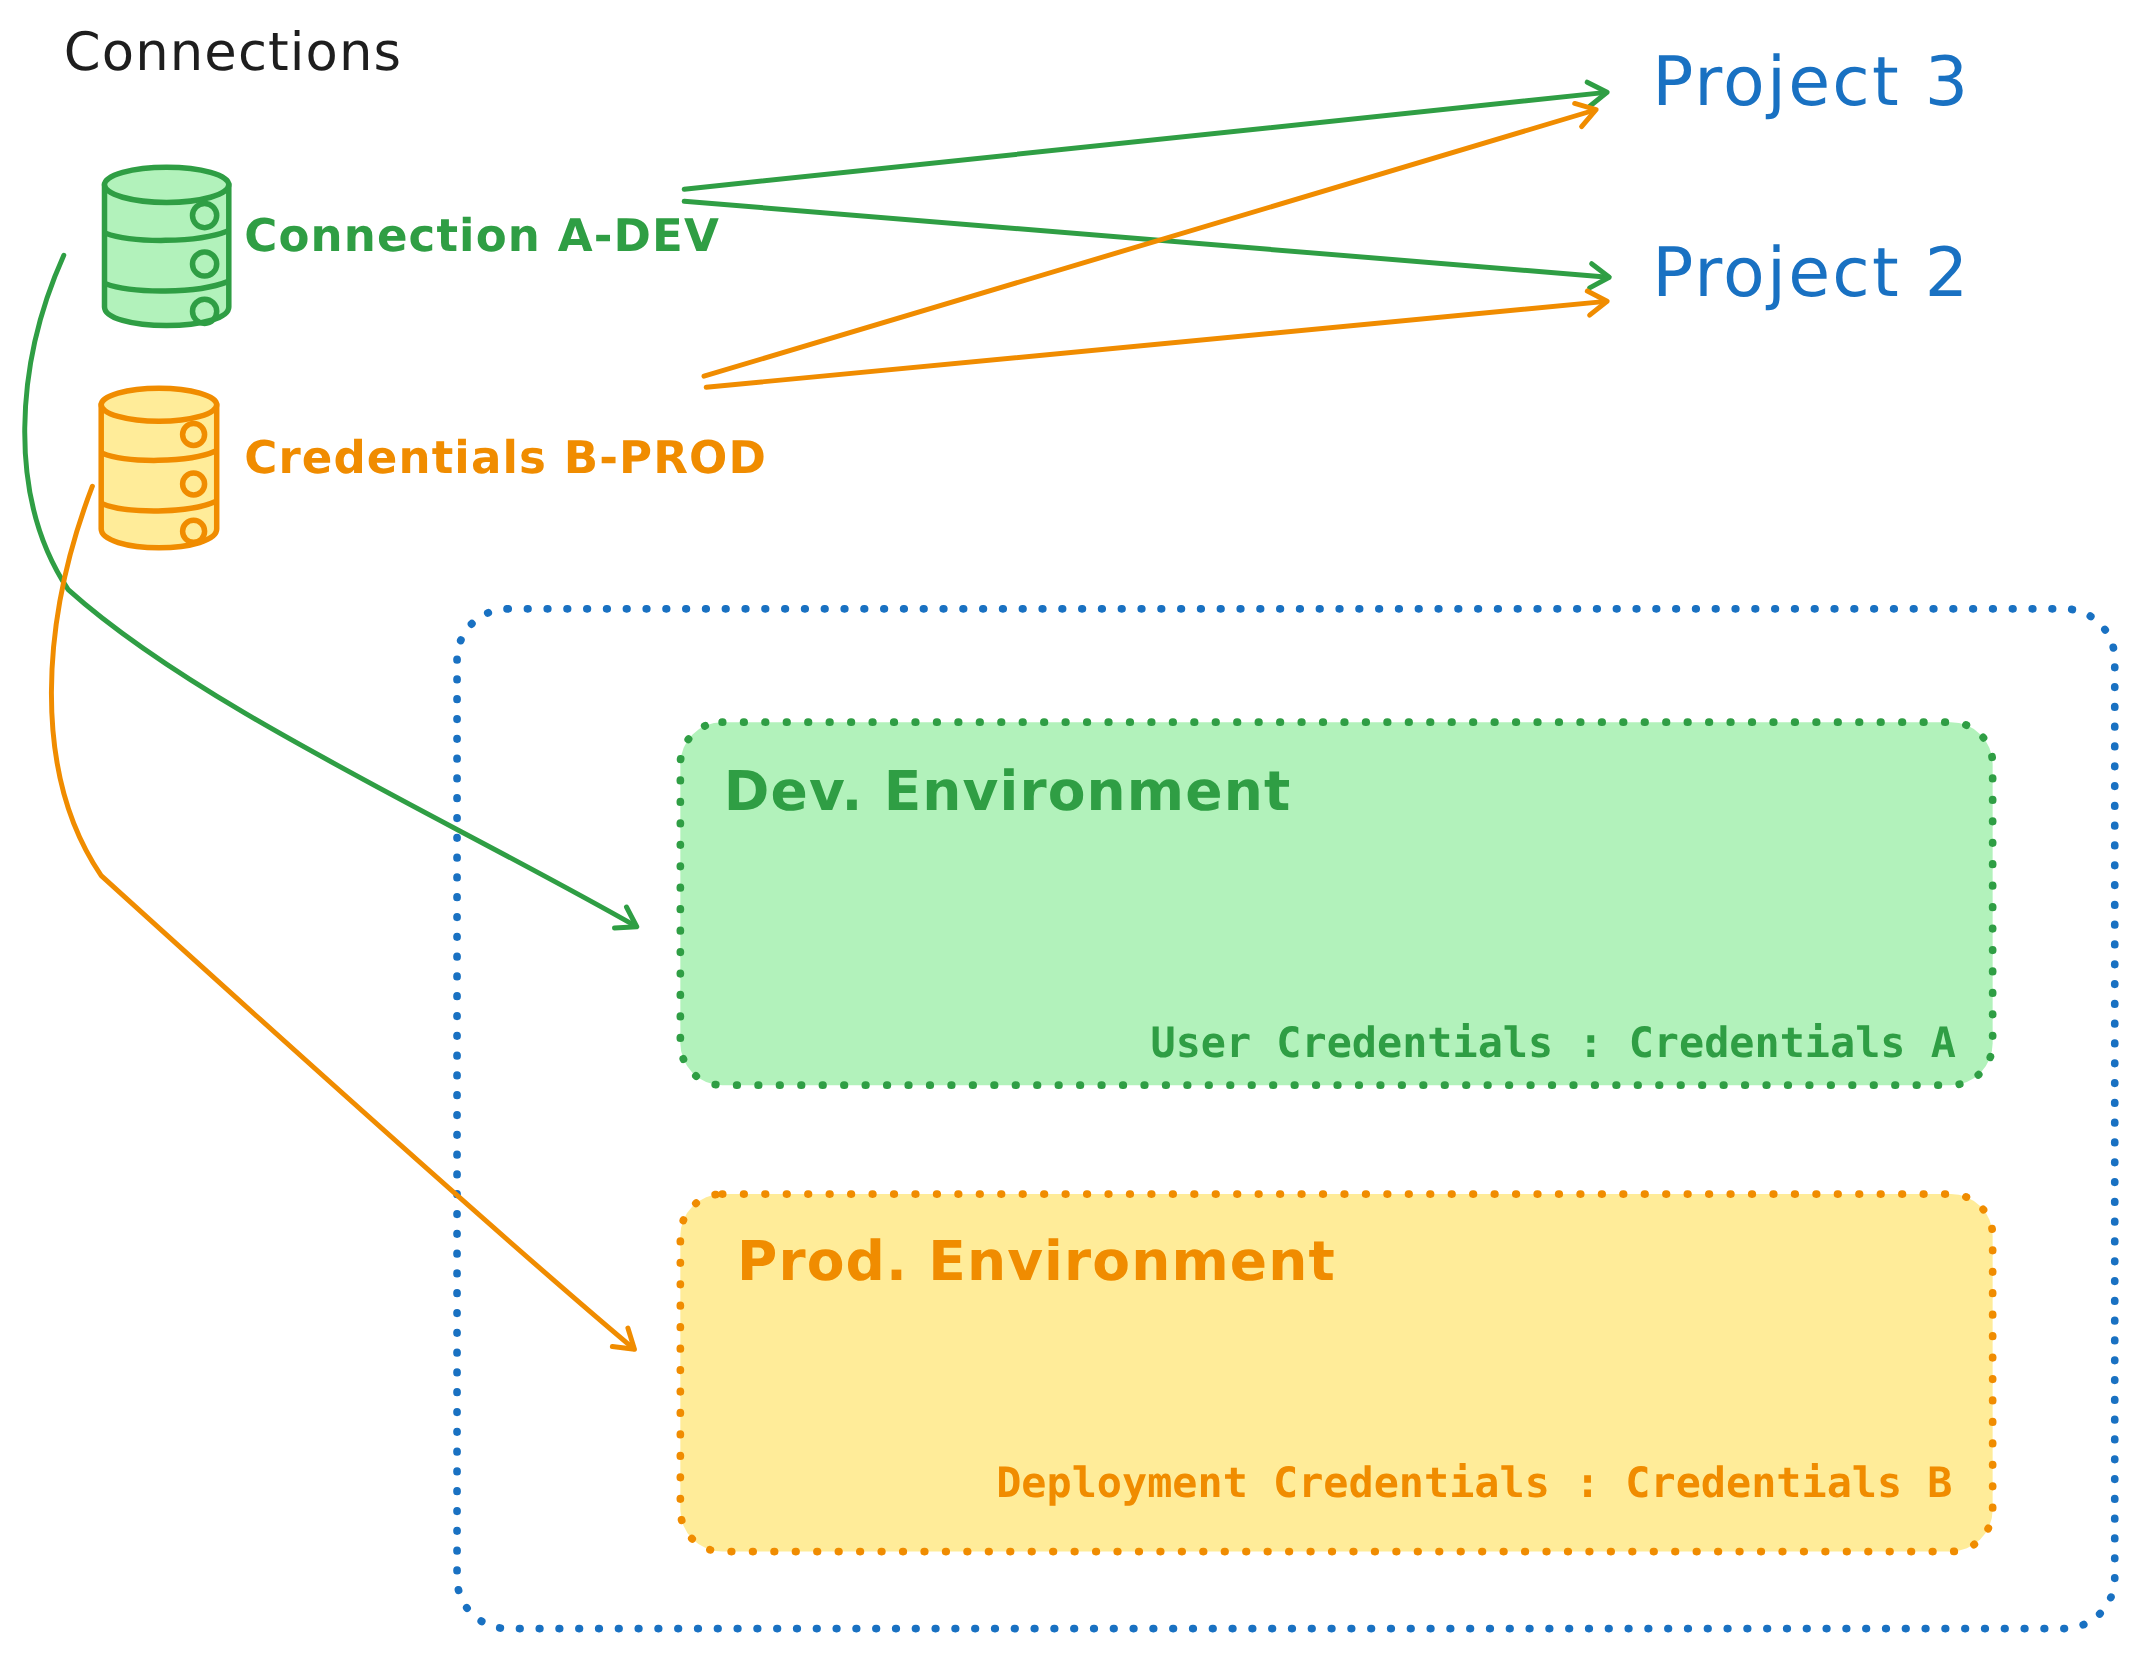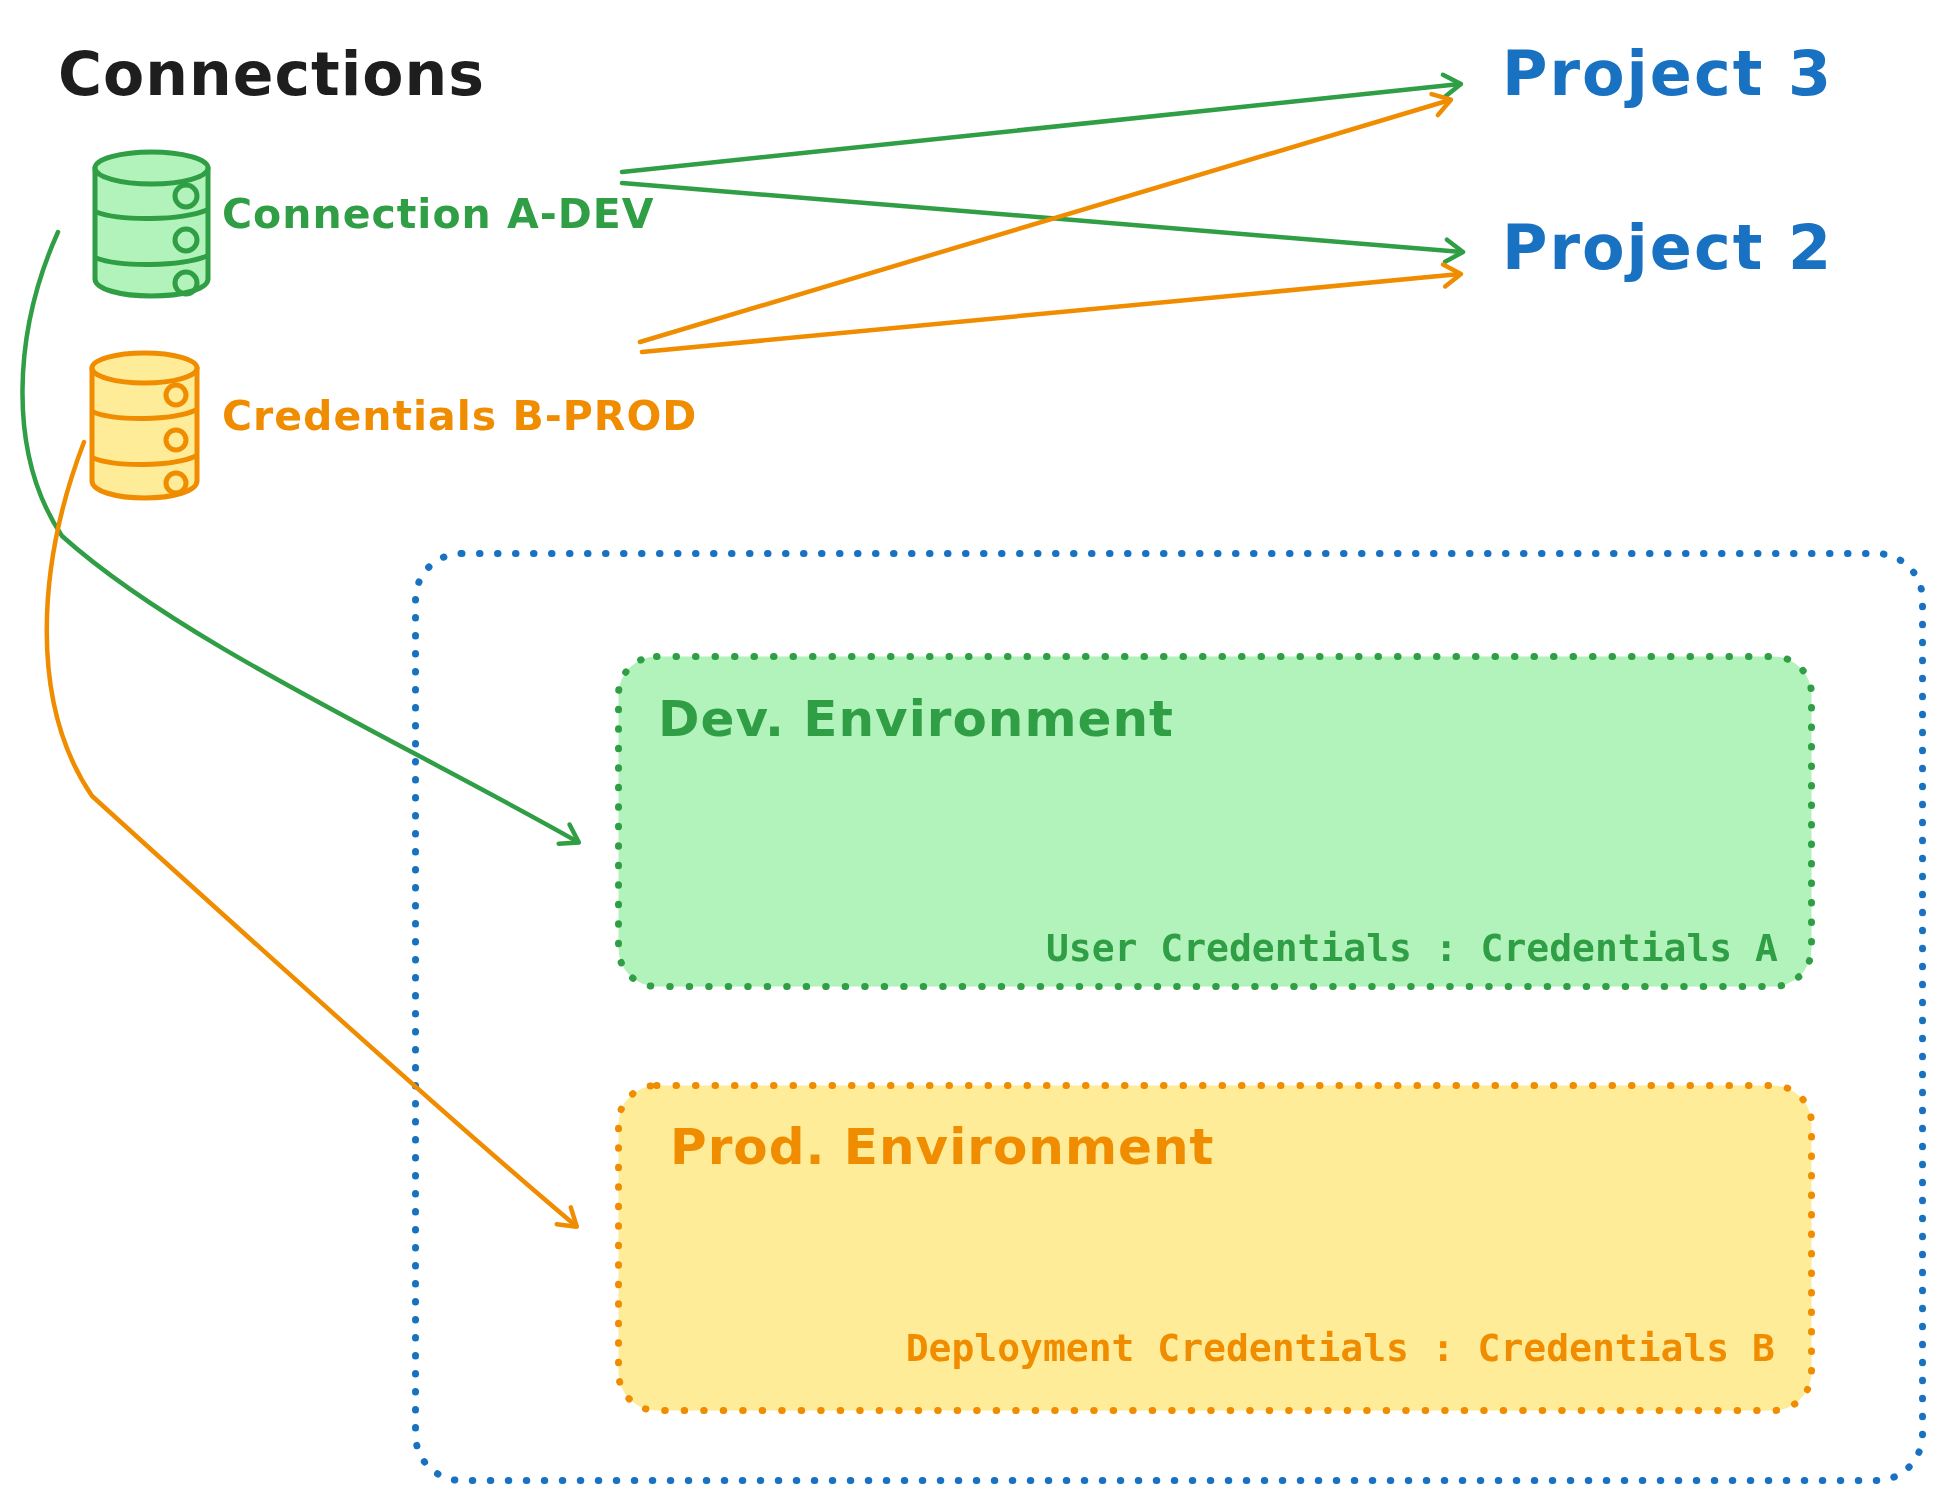--- a/index.html
+++ b/index.html
@@ -2,25 +2,25 @@
 <html style="--c-ink: #1e1e1e; --c-blue: #1971c2; --c-green: #2f9e44; --c-green_fill: #b2f2bb; --c-orange: #f08c00; --c-orange_fill: #ffec99;"><head>
 <meta charset="utf-8">
 <style>
   html,body{margin:0;padding:0;background:#fff;}
   #canvas{
     position:relative;width:1948px;height:1506px;overflow:hidden;
     background:#ffffff;font-family:"DejaVu Sans","Liberation Sans",sans-serif;
   }
   #diagram-svg{position:absolute;left:0;top:0;z-index:1;}
   .label{position:absolute;z-index:2;white-space:nowrap;line-height:1.1;}
-  .title{left:58px;top:22px;font-size:60px;font-weight:700;color:var(--c-ink,#1e1e1e);letter-spacing:1px;margin-top:19px;}
+  .title{left:58px;top:22px;font-size:48px;font-weight:400;color:var(--c-ink,#1e1e1e);letter-spacing:1px;}
   .conn-label{font-size:41px;font-weight:700;letter-spacing:1px;}
   .conn-a{left:222px;top:192px;color:var(--c-green,#2f9e44);}
   .conn-b{left:222px;top:394px;color:var(--c-orange,#f08c00);}
-  .project-label{font-size:62px;font-weight:700;color:var(--c-blue,#1971c2);letter-spacing:2px;}
+  .project-label{font-size:62px;font-weight:400;color:var(--c-blue,#1971c2);letter-spacing:2px;}
   .p3{left:1502px;top:40px;}
   .p2{left:1502px;top:214px;}
   .p1{left:1516px;top:426px;}
   .env-label{font-size:50px;font-weight:600;letter-spacing:1px;text-align:right;}
   .dev-label{left:658px;top:692px;color:var(--c-green,#2f9e44);}
   .prod-label{left:670px;top:1120px;color:var(--c-orange,#f08c00);}
   .creds{font-family:"DejaVu Sans Mono","Liberation Mono",monospace;font-size:38px;font-weight:600;text-align:right;}
   .dev-creds{left:620px;top:914px;width:1158px;color:var(--c-green,#2f9e44);margin-top:14px;}
   .prod-creds{left:620px;top:1328px;width:1155px;color:var(--c-orange,#f08c00);}
   .stroke-green{stroke:var(--c-green,#2f9e44);}

